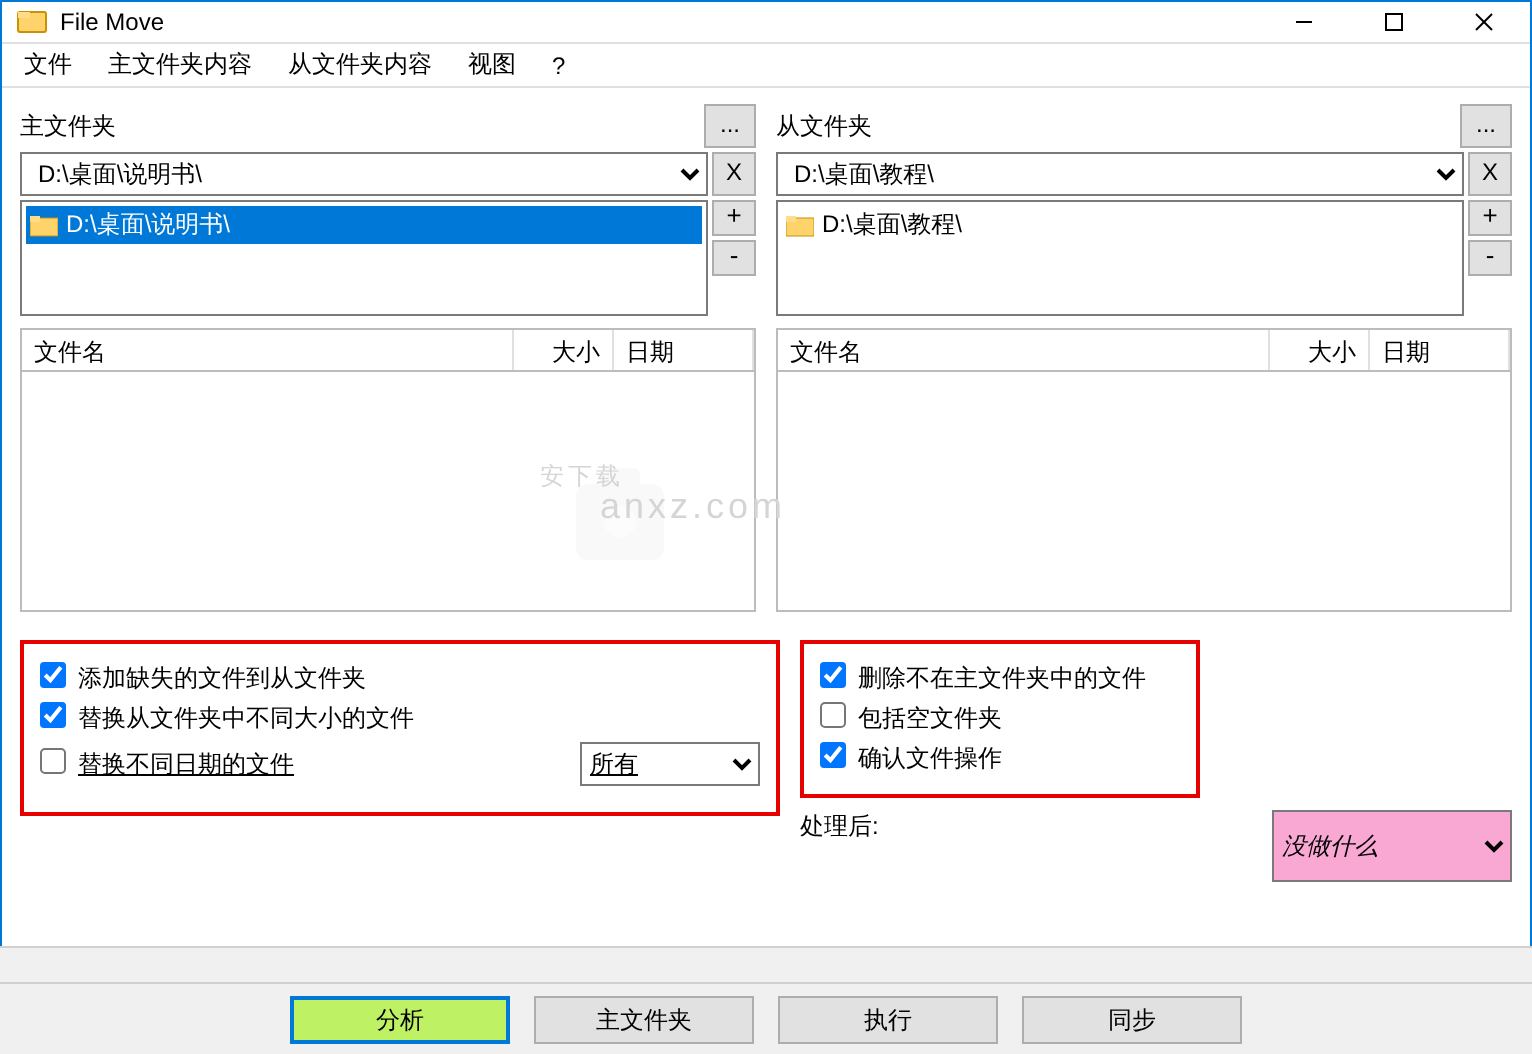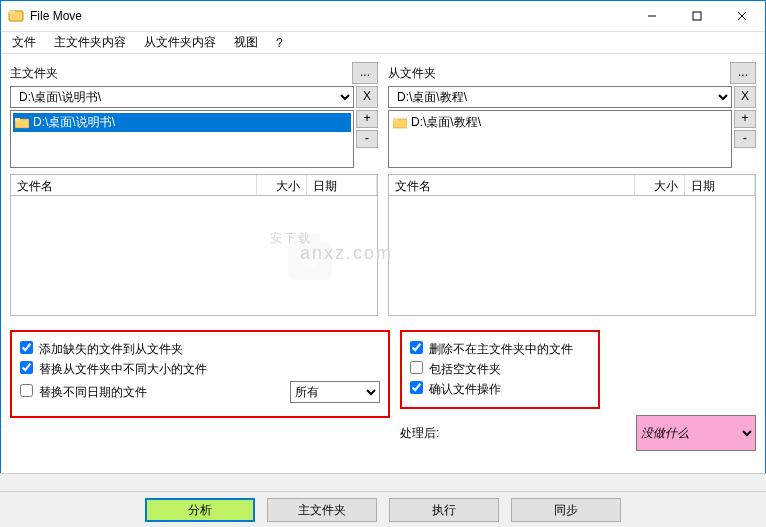--- a/index.html
+++ b/index.html
@@ -1,18 +1,18 @@
 <!DOCTYPE html>
 <html><head>
 <meta charset="utf-8">
 <style>
 * { box-sizing: border-box; margin: 0; padding: 0; font-family: "Microsoft YaHei", "Segoe UI", sans-serif; font-size: 12px; }
 body { background: #fff; width: 766px; height: 527px; position: relative; overflow: hidden; }
 
-.titlebar { height: 32px; background: #fff; display: flex; align-items: center; padding: 0 2px 0 8px; border-bottom: 1px solid #e0e0e0; }
+.titlebar { height: 22px; background: #fff; display: flex; align-items: center; padding: 0 2px 0 8px; border-bottom: 1px solid #e0e0e0; }
 .titlebar .app-icon { width: 16px; height: 16px; margin-right: 6px; }
 .titlebar .title { flex: 1; color: #000; }
 .titlebar .winbtn { width: 45px; height: 29px; display: flex; align-items: center; justify-content: center; color: #000; }
 
 .menubar { height: 22px; display: flex; align-items: center; padding: 0 4px; gap: 2px; border-bottom: 1px solid #e0e0e0; }
 .menubar .mitem { padding: 2px 8px; }
 
 .content { padding: 8px 10px 0 10px; }
 
 .panels { display: flex; gap: 10px; }
@@ -40,23 +40,23 @@
 .listhead .c2 { width:50px; text-align:right;}
 .listhead .c3 { width:70px;}
 .listbody { border:1px solid #bcbcbc; border-top:none; height:120px; background:#fff;}
 
 .opts { display:flex; gap:10px; margin-top:14px; }
 .optcol { flex:1; }
 .redbox1 { border:2px solid #e60000; padding:6px 8px 10px 8px; width:380px;}
 .redbox2 { border:2px solid #e60000; padding:6px 8px 6px 8px; width:200px;}
 .chk { display:flex; gap:6px; margin:3px 0; }
 .chk input { width:13px; height:13px; }
-.optrow { display:flex; align-items:center; gap:10px; margin:3px 0;}
+.optrow { display:flex; align-items:center; gap:10px; margin:3px 0;text-decoration:underline;}
 .optrow .sel { width:90px; height:22px; border:1px solid #7a7a7a; background:#fff;}
-.afterrow { display:flex; align-items:center; gap:8px; margin-top:6px;}
+.afterrow { display:flex; align-items:flex-start; gap:8px; margin-top:6px;}
 .afterrow .sel2 { flex:1; max-width:120px; margin-left:auto; height:36px; border:1px solid #7a7a7a; background:#f9a8d4;font-style:italic;}
 
 .statusbar { position:absolute; bottom:36px; left:0; right:0; height:18px; border-top:1px solid #d0d0d0; background:#f0f0f0;}
 
 .btnbar { position:absolute; bottom:0; left:0; right:0; height:36px; background:#f0f0f0; border-top:1px solid #d0d0d0; display:flex; align-items:center; justify-content:center; gap:12px;}
 .btnbar .btn { width:110px; height:24px; border:1px solid #adadad; background:#e1e1e1; text-align:center; line-height:22px;}
 .btnbar .btn.primary { border:2px solid #0078d7; background:#bef264; line-height:20px;}
 
 .watermark { position:absolute; top:230px; left:270px; color:#d5d5d5; font-size:36px; font-weight:300; letter-spacing:2px; pointer-events:none; z-index:5;}
 .watermark .wm2 { font-size:18px; margin-top:-4px; margin-left:30px;}

